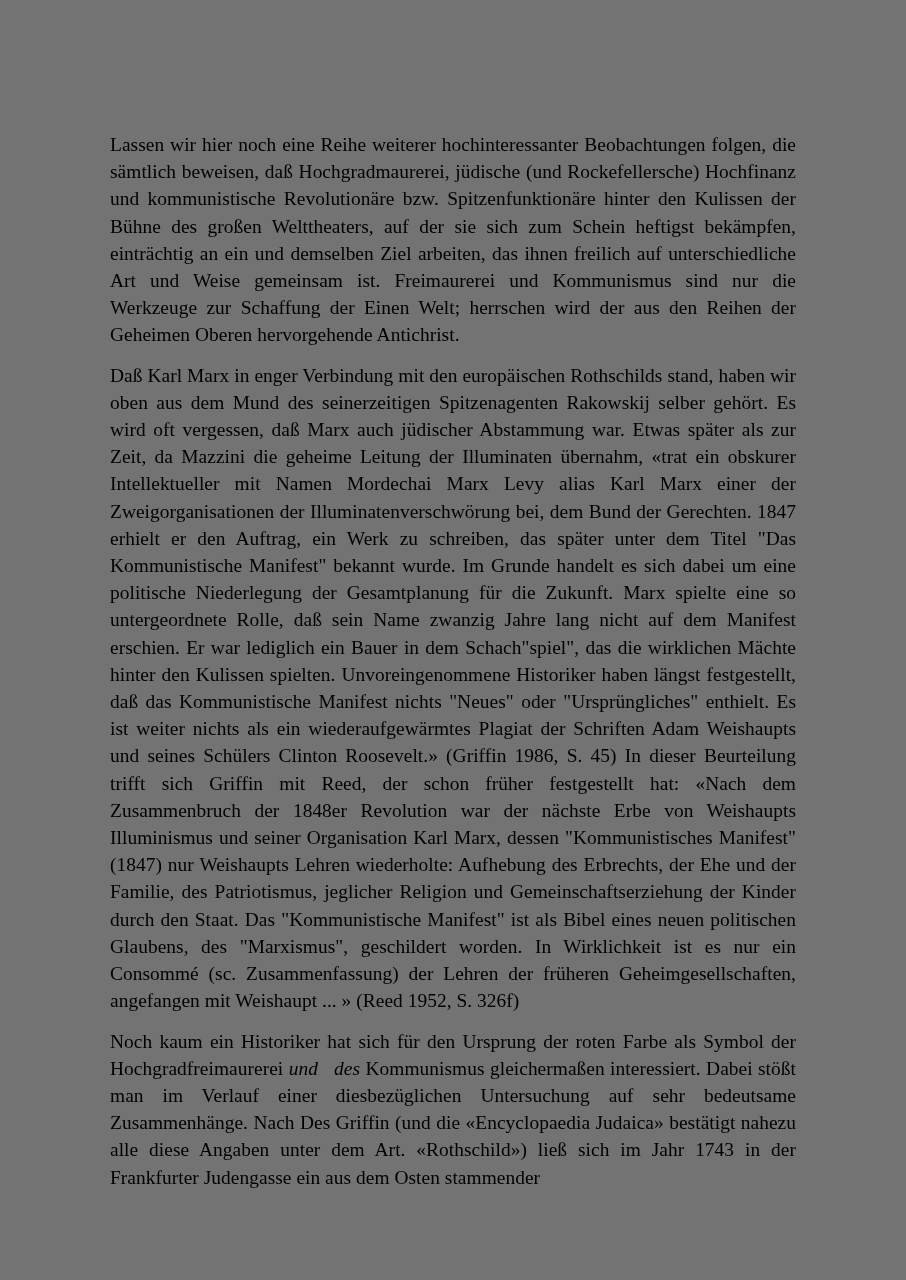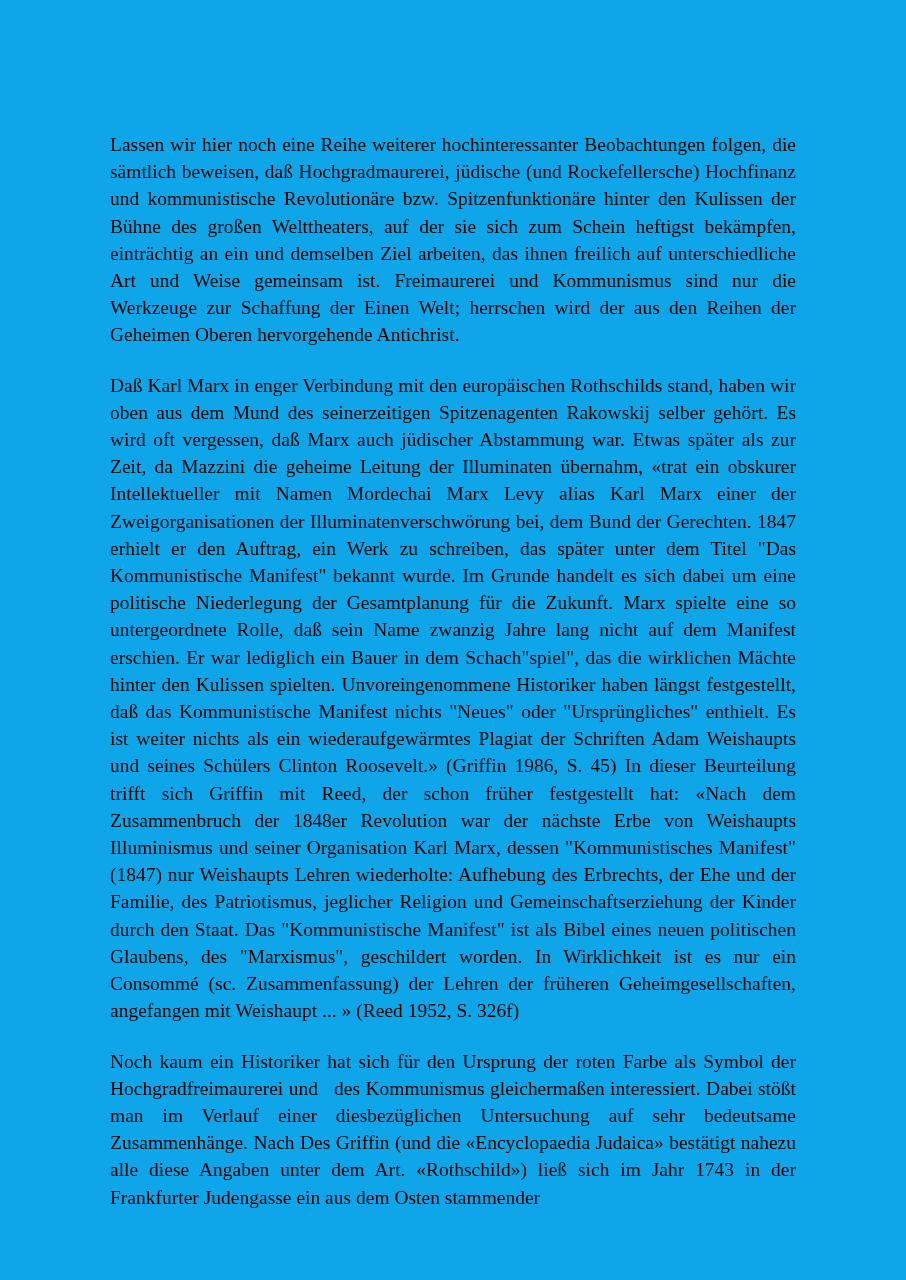--- a/index.html
+++ b/index.html
@@ -14,21 +14,21 @@
     overflow: hidden;
     font-family: "Liberation Serif", "DejaVu Serif", serif;
     color: #000000;
     -webkit-font-smoothing: antialiased;
   }
 
   .page {
     position: relative;
     width: 906px;
     height: 1280px;
-    background: #0ea5e9;
+    background: #737373;
     box-sizing: border-box;
   }
 
   .text-column {
     position: absolute;
     left: 110px;
     top: 131px;
     width: 686px;
   }
 
@@ -39,34 +39,35 @@
     text-justify: inter-word;
     font-size: 19.4px;
     line-height: 27.2px;
     letter-spacing: 0.05px;
     word-spacing: 0px;
     hyphens: none;
     -webkit-hyphens: none;
   }
 
   p.body-par + p.body-par {
-    margin-top: 23px;
+    margin-top: 13px;
   }
 
   
   p.body-par:last-child {
     text-align: justify;
   }
 
   .ital {
   }
 
   .wide-gap {
     
     white-space: pre;
+    font-style: italic;
   }
 </style>
 </head>
 <body>
 
 <div class="page">
 
   <div class="text-column">
 
     <p class="body-par">Lassen wir hier noch eine Reihe weiterer hochinteressanter Beobachtungen folgen, die sämtlich beweisen, daß Hochgradmaurerei, jüdische (und Rockefellersche) Hochfinanz und kommunistische Revolutionäre bzw. Spitzenfunktionäre hinter den Kulissen der Bühne des großen Welttheaters, auf der sie sich zum Schein heftigst bekämpfen, einträchtig an ein und demselben Ziel arbeiten, das ihnen freilich auf unterschiedliche Art und Weise gemeinsam ist. Freimaurerei und Kommunismus sind nur die Werkzeuge zur Schaffung der Einen Welt; herrschen wird der aus den Reihen der Geheimen Oberen hervorgehende Antichrist.</p>

